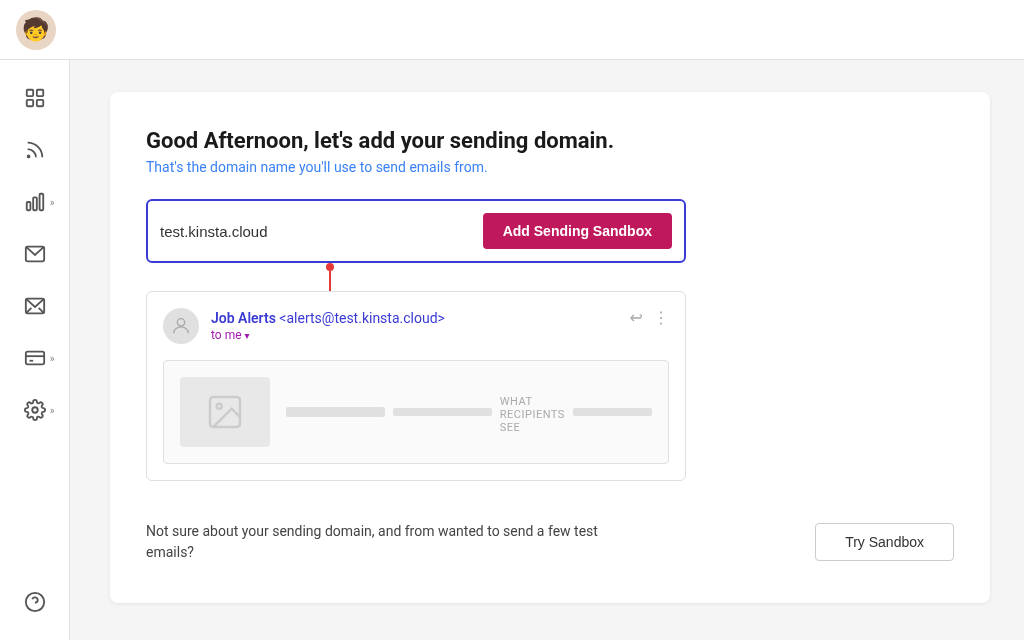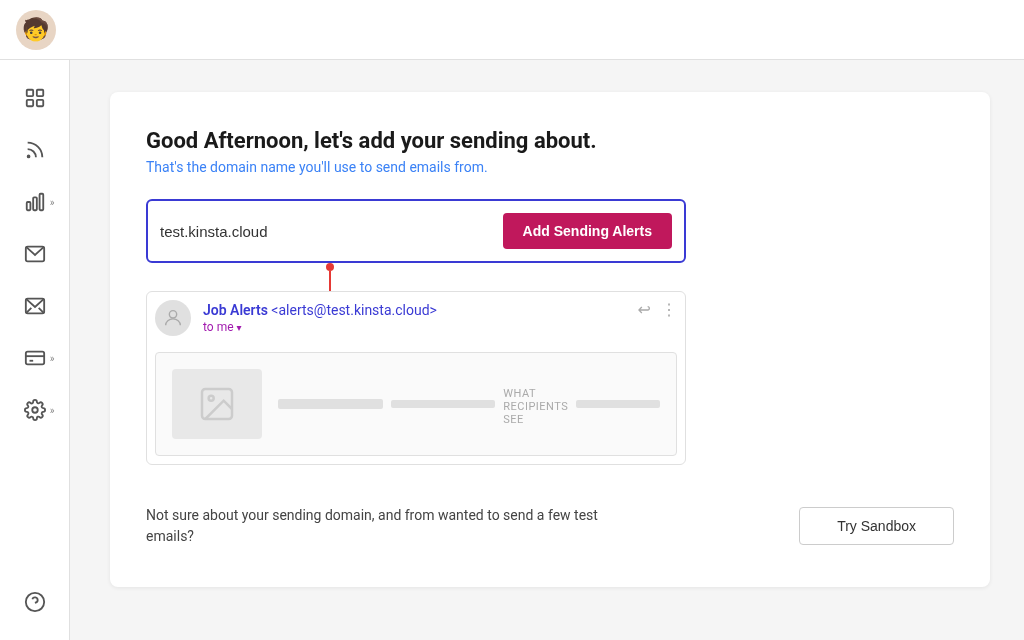--- a/index.html
+++ b/index.html
@@ -160,21 +160,21 @@
       width: 2px;
       height: 20px;
       background: #e53935;
       margin: 0 auto;
     }
 
     
     .email-preview {
       border: 1px solid #e0e0e0;
       border-radius: 6px;
-      padding: 8px;
+      padding: 16px;
       max-width: 540px;
       background: #fff;
       margin-bottom: 32px;
     }
     .email-header {
       display: flex;
       align-items: flex-start;
       justify-content: space-between;
     }
     .email-from {
@@ -278,21 +278,21 @@
       font-size: 14px;
       color: #444;
       max-width: 480px;
       line-height: 1.5;
     }
     .try-sandbox-btn {
       border: 1.5px solid #ccc;
       background: #fff;
       color: #333;
       border-radius: 4px;
-      padding: 10px 37px;
+      padding: 10px 29px;
       font-size: 14px;
       cursor: pointer;
       white-space: nowrap;
     }
   </style>
 </head>
 <body>
 
 <div class="top-bar">
   <div class="avatar">
@@ -367,26 +367,26 @@
         <path d="M9.09 9a3 3 0 0 1 5.83 1c0 2-3 3-3 3"></path>
         <line x1="12" y1="17" x2="12.01" y2="17"></line>
       </svg>
     </div>
   </div>
 </div>
 
 <div class="main-content">
   <div class="card">
 
-    <div class="card-title">Good Afternoon, let's add your sending about.</div>
+    <div class="card-title">Good Afternoon, let's add your sending domain.</div>
     <div class="card-subtitle">That's the domain name you'll use to send emails from.</div>
 
     <div class="domain-box">
       <input class="domain-input" type="text" value="test.kinsta.cloud" style="">
-      <button class="add-domain-btn">Add Sending Alerts</button>
+      <button class="add-domain-btn">Add Sending Sandbox</button>
     </div>
 
     <div class="connector-wrapper">
       <div style="display:flex;flex-direction:column;align-items:center;">
         <div class="connector-dot"></div>
         <div class="connector-line"></div>
       </div>
     </div>
 
     <div class="email-preview">

